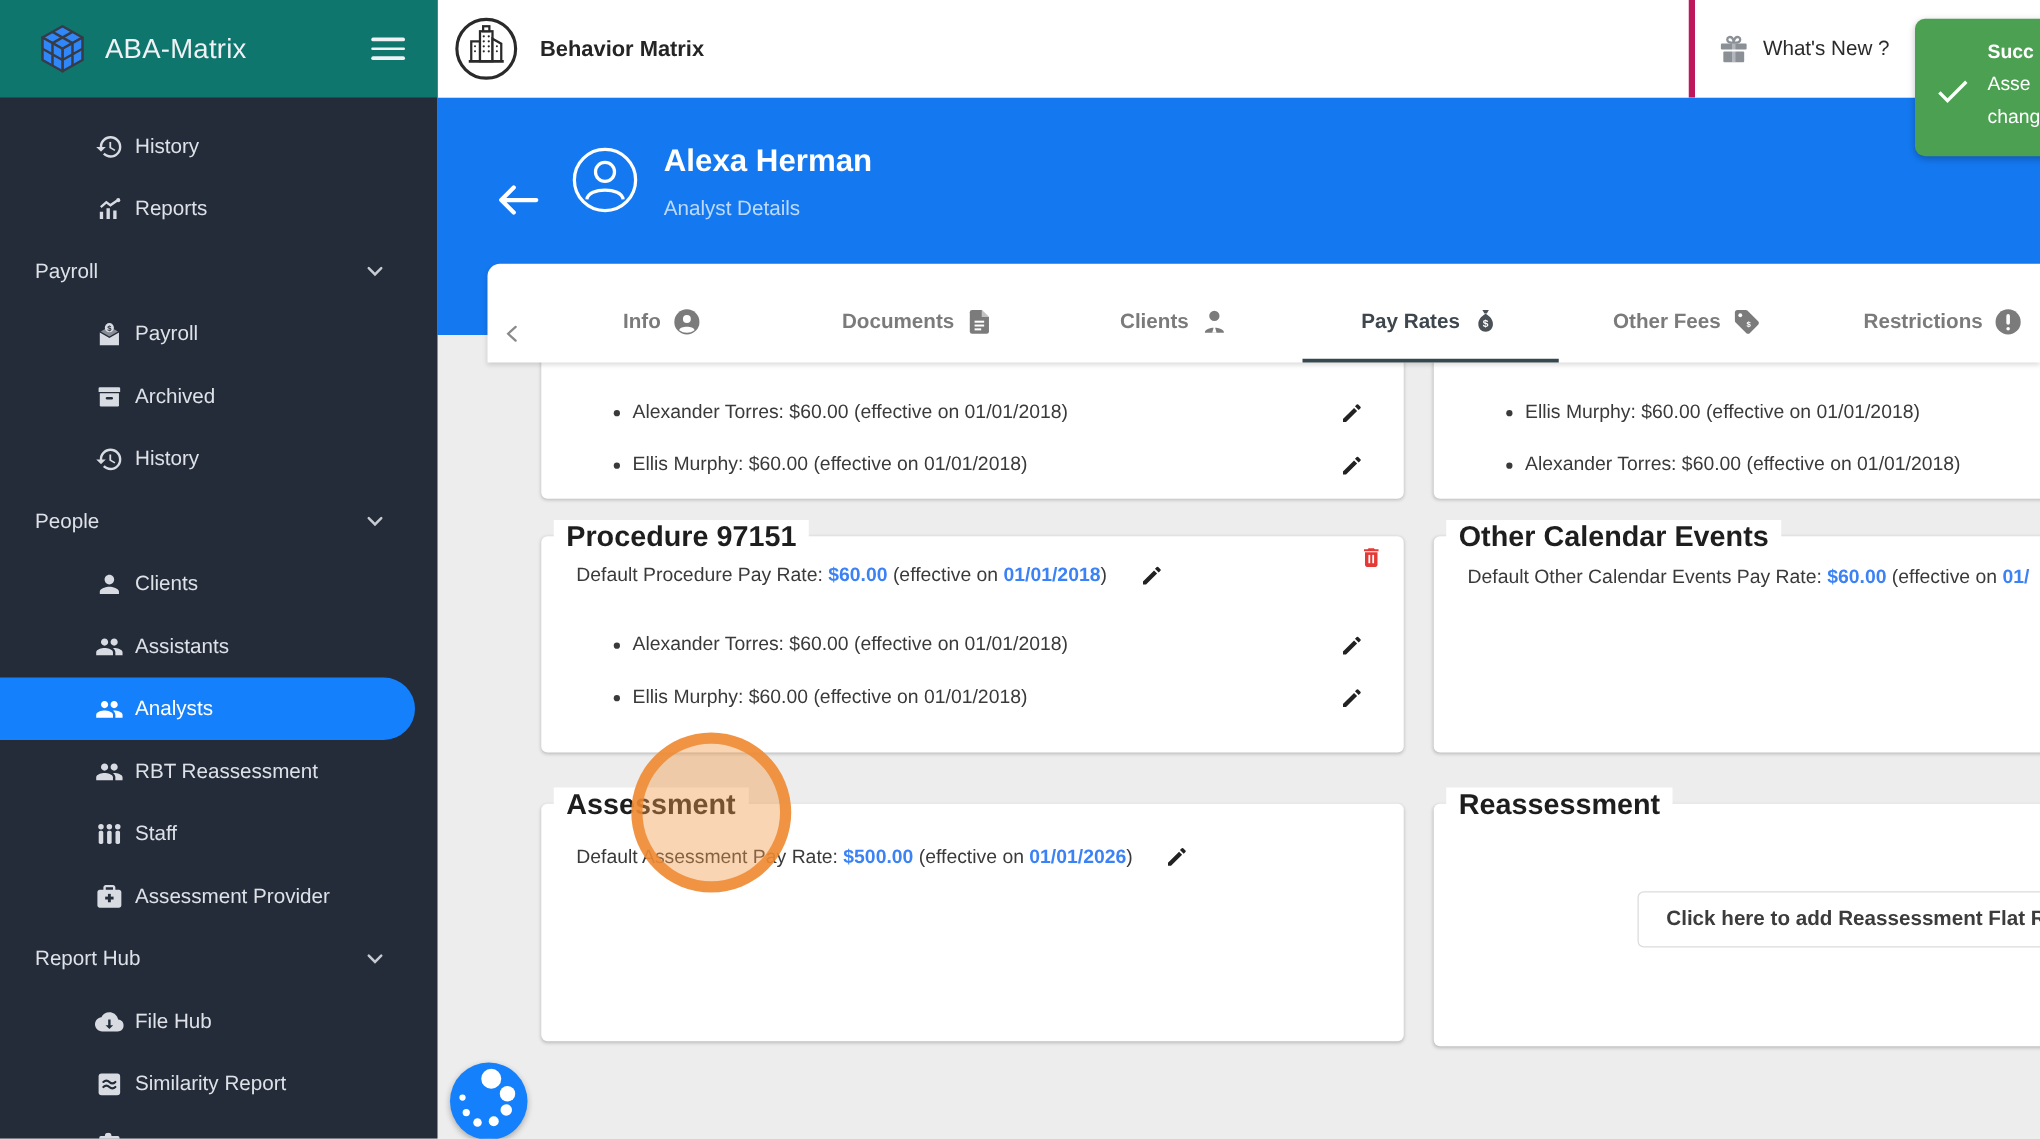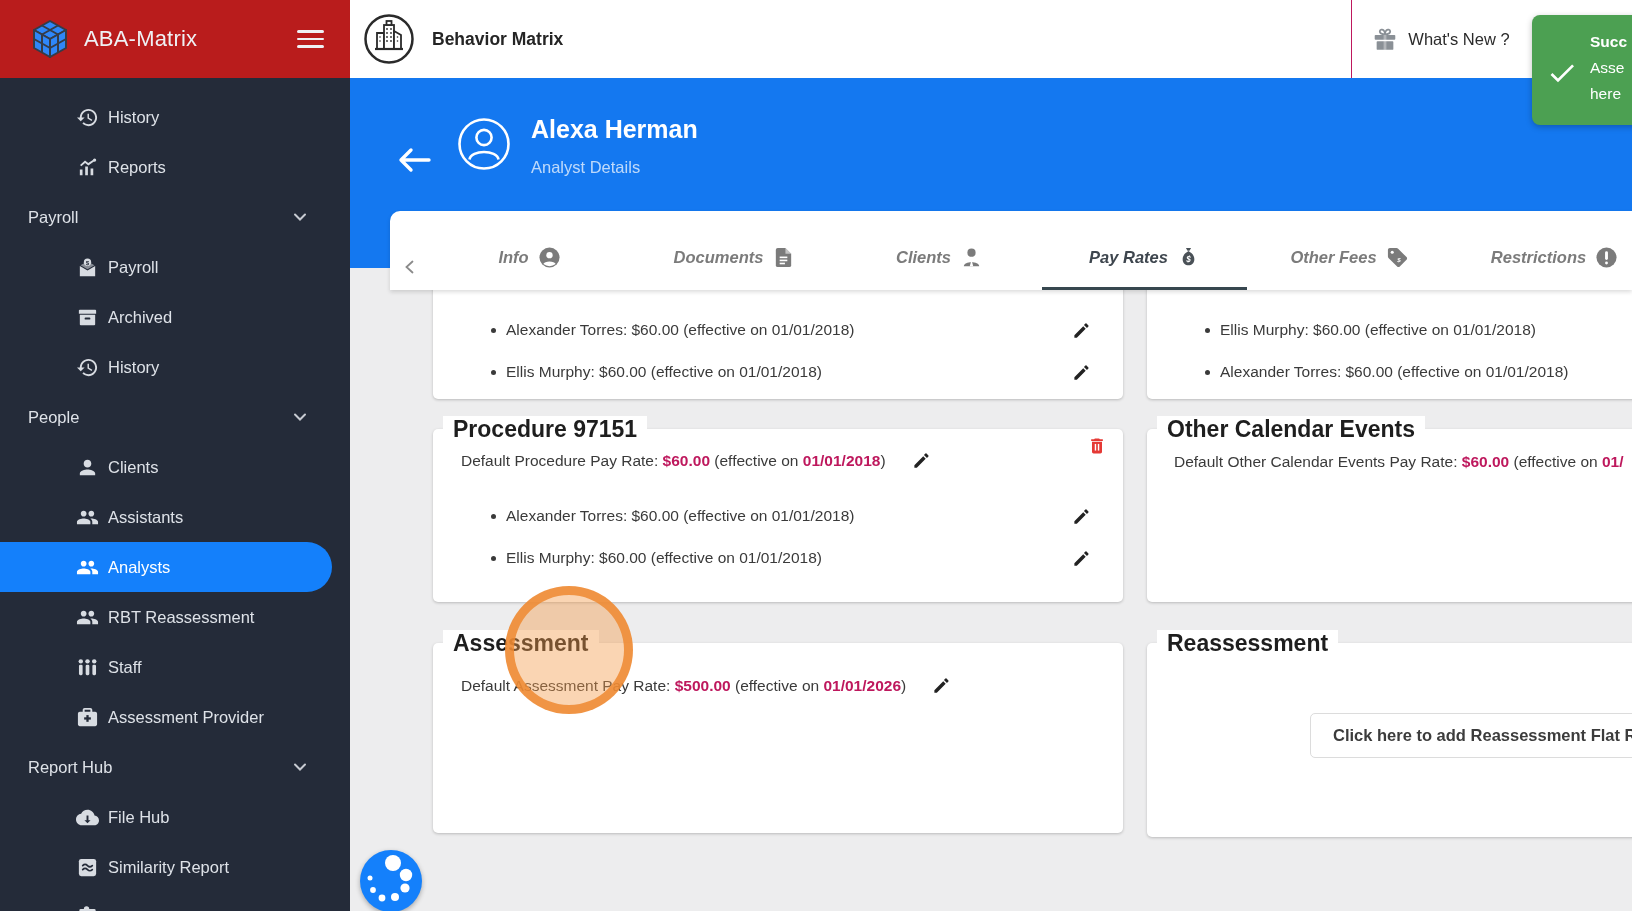--- a/index.html
+++ b/index.html
@@ -1,75 +1,75 @@
 <!DOCTYPE html>
 <html><head>
 <meta charset="utf-8">
 <style>
   * { box-sizing: border-box; margin: 0; padding: 0; }
   html,body { width:1632px; height:911px; overflow:hidden; }
   body { position:relative; font-family:"Liberation Sans",sans-serif; background:#EDEDEE; }
 
   
   .sidebar { position:absolute; left:0; top:0; width:350px; height:911px; background:#242B39; z-index:40; }
-  .sb-header { height:78px; background:#b91c1c; display:flex; align-items:center; padding:0 26px 0 30px; }
+  .sb-header { height:78px; background:#0f766e; display:flex; align-items:center; padding:0 26px 0 30px; }
   .sb-logo { width:40px; height:40px; flex:none; }
   .sb-brand { color:#EFF1F4; font-size:22px; margin-left:14px; flex:1; letter-spacing:.2px; }
   .sb-burger { width:27px; cursor:pointer; }
   .sb-burger span { display:block; height:2.6px; background:#EFF1F4; border-radius:2px; margin:5px 0; }
   .sb-nav { padding-top:14px; }
   .sb-row { height:50px; position:relative; display:flex; align-items:center; color:#DEE2E8; font-size:16.5px; cursor:pointer; }
   .sb-row .ico { position:absolute; left:74px; width:26px; height:26px; display:flex; align-items:center; justify-content:center; }
   .sb-row .ico svg { width:23px; height:23px; fill:#D8DCE2; }
   .sb-row .lbl { position:absolute; left:108px; white-space:nowrap; }
   .sb-row.selected { background:#1480FB; width:332px; border-radius:0 25px 25px 0; color:#FFFFFF; }
   .sb-row.selected .ico svg { fill:#FFFFFF; }
   .sb-group { height:50px; position:relative; display:flex; align-items:center; padding-left:28px; color:#DEE2E8; font-size:16.5px; cursor:pointer; }
   .sb-group svg { position:absolute; right:42px; width:16px; height:16px; }
 
   
   .topbar { position:absolute; left:350px; top:0; width:1282px; height:78px; background:#FFFFFF; z-index:20; display:flex; align-items:center; }
   .tb-logo { margin-left:13px; width:52px; height:52px; flex:none; }
   .tb-title { font-size:17.5px; font-weight:700; color:#252525; margin-left:17px; }
-  .tb-right { position:absolute; left:1001px; top:0; width:179px; height:78px; border-left:1px solid #be185d; display:flex; align-items:center; justify-content:center; gap:10px; cursor:pointer; }
+  .tb-right { position:absolute; left:1001px; top:0; width:179px; height:78px; border-left:5px solid #be185d; display:flex; align-items:center; justify-content:center; gap:10px; cursor:pointer; }
   .tb-right .gift { width:26px; height:26px; }
   .tb-right .wn { font-size:16.5px; color:#2B2B2B; }
 
   
   .toast { position:absolute; left:1532px; top:15px; width:190px; height:110px; background:#4CA052; border-radius:8px; z-index:60; color:#fff; box-shadow:0 2px 6px rgba(0,0,0,.25); }
   .toast .chk { position:absolute; left:14px; top:42px; width:32px; height:32px; }
   .toast-lines { position:absolute; left:58px; top:14px; font-size:15.5px; line-height:26px; white-space:nowrap; }
   .toast-lines .t1 { font-weight:700; }
 
   
   .bluehead { position:absolute; left:350px; top:78px; width:1282px; height:190px; background:#1478F0; z-index:5; }
   .bh-back { position:absolute; left:46px; top:68px; width:36px; height:28px; cursor:pointer; }
   .bh-avatar { position:absolute; left:107px; top:39px; width:54px; height:54px; }
   .bh-name { position:absolute; left:181px; top:37px; font-size:25px; font-weight:700; color:#FFFFFF; }
   .bh-sub { position:absolute; left:181px; top:80px; font-size:16.5px; color:rgba(255,255,255,.72); }
 
   
-  .tabpanel { position:absolute; left:390px; top:211px; width:1242px; height:79px; background:#FFFFFF; border-radius:10px 0 0 0; z-index:10; box-shadow:0 2px 4px rgba(0,0,0,.14);font-style:italic; }
+  .tabpanel { position:absolute; left:390px; top:211px; width:1242px; height:79px; background:#FFFFFF; border-radius:10px 0 0 0; z-index:10; box-shadow:0 2px 4px rgba(0,0,0,.14); }
   .tp-chevron { position:absolute; left:12px; top:48px; width:16px; height:16px; cursor:pointer; }
   .tabs { position:absolute; left:37px; top:0; height:100%; display:flex; }
   .tab { width:205px; height:100%; display:flex; align-items:center; justify-content:center; gap:9px; padding-top:14px; font-size:16.5px; font-weight:700; color:#7B7B7B; cursor:pointer; white-space:nowrap; }
   .tab svg { width:23px; height:23px; flex:none; }
   .tab .fill { fill:#7B7B7B; }
   .tab.active { color:#3E464E; }
   .tab.active .fill { fill:#4A5157; }
   .tab-underline { position:absolute; left:652px; bottom:0; width:205px; height:3px; background:#37474F; }
 
   
   .card { position:absolute; background:#FFFFFF; border-radius:5px; box-shadow:0 1px 3px rgba(0,0,0,.22); z-index:6; }
   .legend { position:absolute; top:-13px; left:10px; background:#FFFFFF; padding:0 10px; font-size:23px; font-weight:700; color:#1E1E1E; white-space:nowrap; }
   .entries { position:absolute; left:57px; top:59px; right:32px; list-style:none; }
   .entries li { height:42px; display:flex; align-items:center; justify-content:space-between; font-size:15.5px; color:#3A3A3A; position:relative; padding-left:16px; }
   .entries li::before { content:""; position:absolute; left:1px; top:50%; margin-top:-2.5px; width:5px; height:5px; border-radius:50%; background:#3A3A3A; }
   .defline { position:absolute; font-size:15.5px; color:#3A3A3A; white-space:nowrap; display:flex; align-items:center; }
-  .defline b { color:#be185d; }
+  .defline b { color:#3b82f6; }
   .pencil { width:19px; height:19px; cursor:pointer; flex:none; }
   .defline .pencil { margin-left:26px; }
   .trash { position:absolute; top:7px; right:16px; width:20px; height:20px; cursor:pointer; }
 
   #card-r1l { left:433px; top:250px; width:690px; height:149px; }
   #card-r1r { left:1147px; top:250px; width:562px; height:149px; }
   #card-proc { left:433px; top:429px; width:690px; height:173px; }
   #card-proc .defline { left:28px; top:22px; }
   #card-proc .entries { top:66px; }
   #card-ocal { left:1147px; top:429px; width:562px; height:173px; }
@@ -295,21 +295,21 @@
   </div>
 </div>
 
 <div class="toast">
   <svg class="chk" viewBox="0 0 24 24">
       <path d="M9 16.17L4.83 12l-1.42 1.41L9 19 21 7l-1.41-1.41z" fill="#FFFFFF"></path>
     </svg>
   <div class="toast-lines">
     <div class="t1">Succ</div>
     <div>Asse</div>
-    <div>here</div>
+    <div>chang</div>
   </div>
 </div>
 
 <div class="bluehead">
   <svg class="bh-back" viewBox="0 0 36 28">
       <path d="M33 14H5M15 4L5 14l10 10" stroke="#FFFFFF" stroke-width="3.4" fill="none" stroke-linecap="round" stroke-linejoin="round"></path>
     </svg>
   <svg class="bh-avatar" viewBox="0 0 54 54">
     <circle cx="27" cy="27" r="24.5" stroke="#FFFFFF" stroke-width="2.6" fill="none"></circle>
     <circle cx="27" cy="20.5" r="7.6" stroke="#FFFFFF" stroke-width="2.6" fill="none"></circle>

